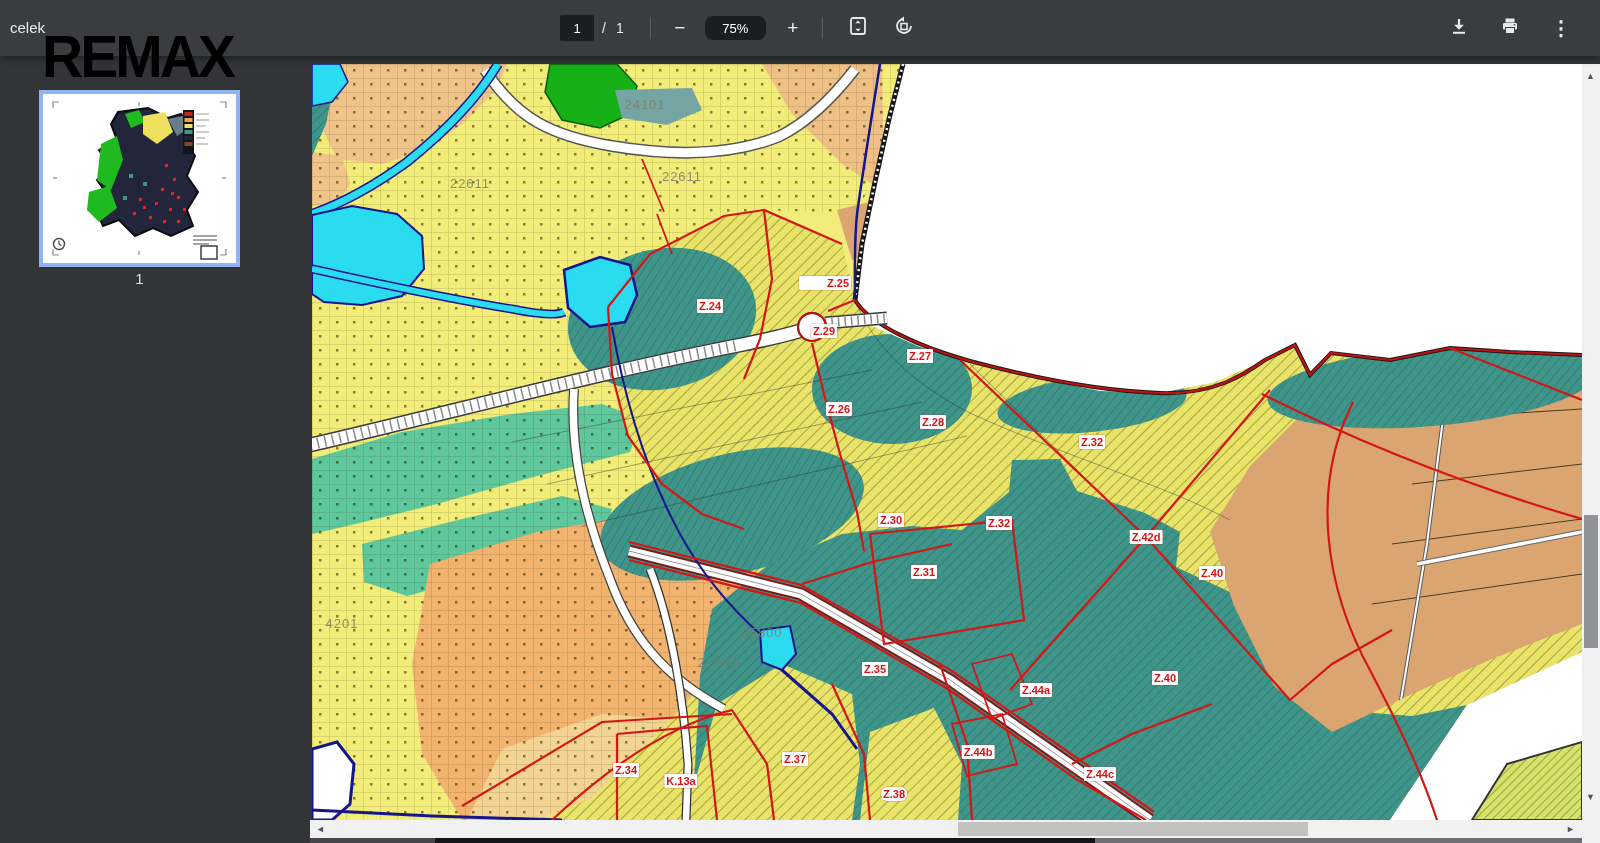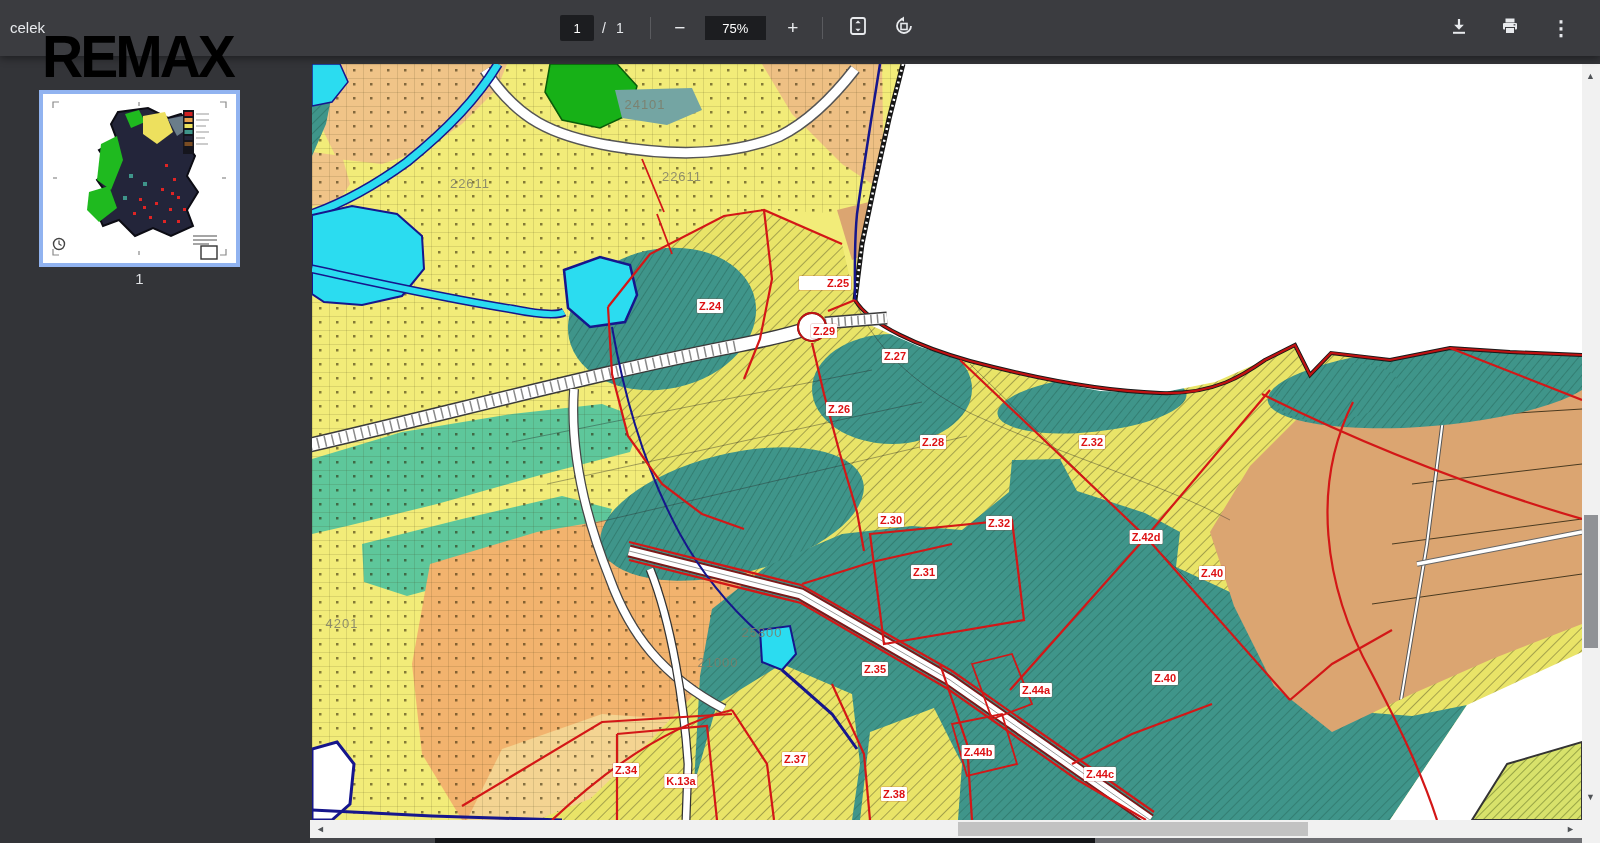--- a/index.html
+++ b/index.html
@@ -10,21 +10,21 @@
            background:var(--toolbar-bg,#3b3c40);box-shadow:0 2px 8px rgba(0,0,0,.45);z-index:30;}
   .tb-title{position:absolute;left:10px;top:0;height:40px;line-height:56px;
             color:var(--toolbar-text,#e8eaed);font-size:15px;font-weight:500;}
   .tb-center{position:absolute;left:560px;top:0;height:56px;display:flex;align-items:center;gap:0;}
   .page-box{width:30px;height:24px;background:var(--chip-bg,#1c1d20);border:none;border-radius:2px;
             color:#fff;font-size:13px;text-align:center;font-family:"Liberation Sans",sans-serif;}
   .page-rest{color:#e8eaed;font-size:14px;margin-left:8px;letter-spacing:2px;}
   .tb-sep{width:1px;height:22px;background:#5a5b5f;margin:0 0 0 0;}
   .tb-btn{width:34px;height:34px;display:flex;align-items:center;justify-content:center;
           color:#e8eaed;font-size:19px;background:transparent;border:none;cursor:pointer;border-radius:50%;}
-  .zoom-chip{width:61px;height:24px;background:var(--chip-bg,#1c1d20);border-radius:0;color:#fff;
+  .zoom-chip{width:61px;height:24px;background:var(--chip-bg,#1c1d20);border-radius:8px;color:#fff;
              font-size:13px;display:flex;align-items:center;justify-content:center;}
   .tb-right{position:absolute;right:22px;top:0;height:56px;display:flex;align-items:center;gap:17px;}
   
   #watermark{position:absolute;left:42px;top:28px;z-index:40;color:#000;font-weight:800;
              font-size:57px;letter-spacing:-3px;line-height:1;transform:scaleY(1.04);pointer-events:none;}
   
   #thumb{position:absolute;left:39px;top:90px;width:193px;height:169px;background:#fff;
          border:4px solid var(--thumb-border,#91b3f0);z-index:20;cursor:pointer;}
   #thumb-num{position:absolute;left:39px;top:270px;width:201px;text-align:center;
              color:#dfe1e4;font-size:15px;z-index:20;}
@@ -336,37 +336,37 @@
         <path d="M660,600 L700,590 L720,640 L680,655 Z"></path>
         <path d="M640,660 L690,650 L705,700 L655,712 Z"></path>
         <path d="M345,150 L360,190 M330,95 L352,148"></path>
       </g>
     </svg>
 
     <div id="zone-layer">
         <div class="zone-chip" style="left: 398px; top: 242px;">Z.24</div>
         <div class="zone-chip" style="left: 513px; top: 219px; padding-left: 28px;">Z.25</div>
         <div class="zone-chip" style="left: 512px; top: 267px;">Z.29</div>
-        <div class="zone-chip" style="left: 583px; top: 292px;">Z.27</div>
+        <div class="zone-chip" style="left: 608px; top: 292px;">Z.27</div>
         <div class="zone-chip" style="left: 483px; top: 345px; margin-left: 44px;">Z.26</div>
-        <div class="zone-chip" style="left: 621px; top: 378px;">Z.28</div>
+        <div class="zone-chip" style="left: 621px; top: 358px;">Z.28</div>
         <div class="zone-chip" style="left: 780px; top: 378px;">Z.32</div>
         <div class="zone-chip" style="left: 579px; top: 456px;">Z.30</div>
         <div class="zone-chip" style="left: 687px; top: 459px;">Z.32</div>
         <div class="zone-chip" style="left: 834px; top: 473px;">Z.42d</div>
         <div class="zone-chip" style="left: 900px; top: 509px;">Z.40</div>
         <div class="zone-chip" style="left: 612px; top: 508px;">Z.31</div>
         <div class="zone-chip" style="left: 563px; top: 605px;">Z.35</div>
         <div class="zone-chip" style="left: 724px; top: 626px;">Z.44a</div>
         <div class="zone-chip" style="left: 853px; top: 614px;">Z.40</div>
         <div class="zone-chip" style="left: 666px; top: 688px;">Z.44b</div>
         <div class="zone-chip" style="left: 483px; top: 695px;">Z.37</div>
         <div class="zone-chip" style="left: 314px; top: 706px;">Z.34</div>
         <div class="zone-chip" style="left: 369px; top: 717px;">K.13a</div>
-        <div class="zone-chip" style="left: 582px; top: 730px;">Z.38</div>
+        <div class="zone-chip" style="left: 582px; top: 730px; border-radius: 6px;">Z.38</div>
         <div class="zone-chip" style="left: 788px; top: 710px;">Z.44c</div>
       </div>
     <div id="pnum-layer">
         <div class="pnum" style="left: 158px; top: 119px;">22611</div>
         <div class="pnum" style="left: 370px; top: 112px;">22611</div>
         <div class="pnum" style="left: 333px; top: 40px;">24101</div>
         <div class="pnum" style="left: 450px; top: 536px; margin-top: 32px;">25800</div>
         <div class="pnum" style="left: 406px; top: 598px;">21000</div>
         <div class="pnum" style="left: 30px; top: 559px; text-align: right;">4201</div>
       </div>

